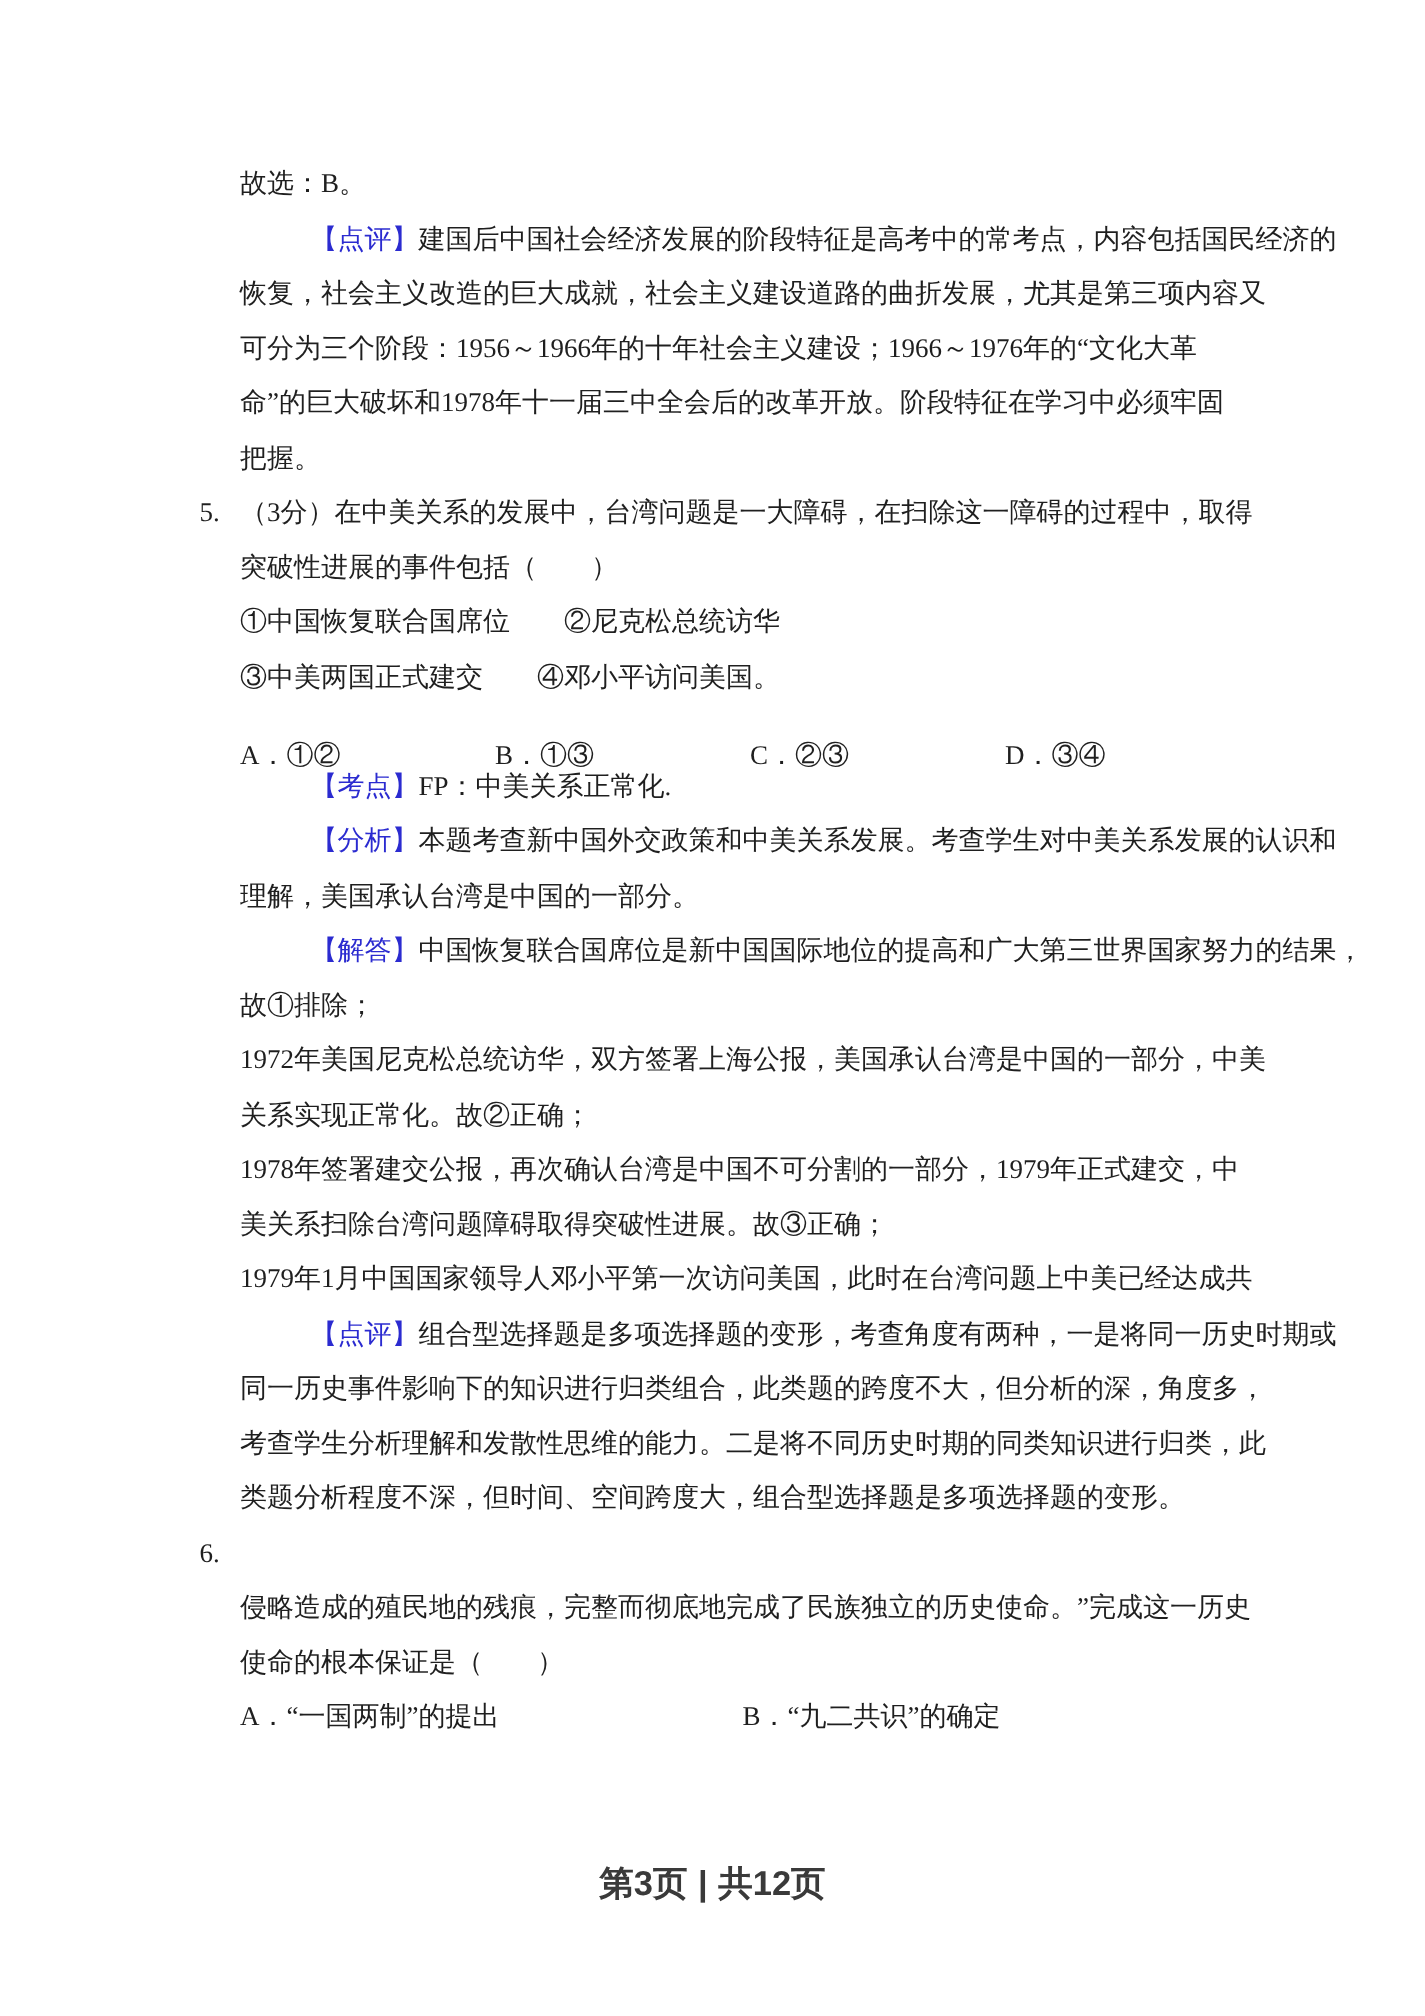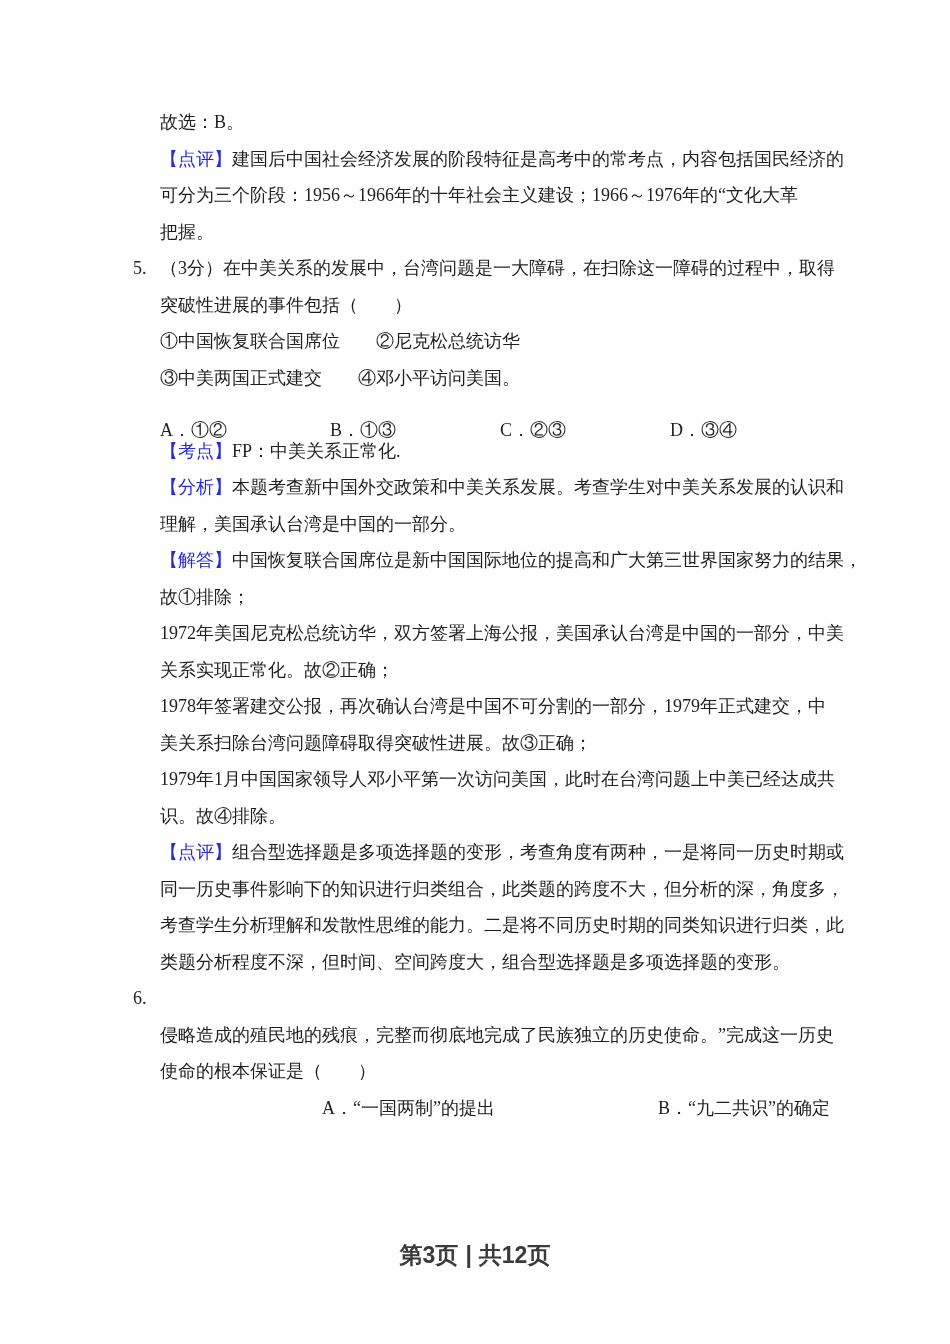--- a/index.html
+++ b/index.html
@@ -14,43 +14,45 @@
   }
   .content{position:absolute;top:104px;left:0;width:100%;}
   .ln{
     position:relative;
     height:36.5px;line-height:36.5px;
     padding-left:160px;
     box-sizing:border-box;
     white-space:nowrap;
   }
   .qnum{position:absolute;left:133px;top:0;}
-  .lbl{color:#2b2bd0;}
+  .lbl{color:#2b2bd0;margin-left:47px;}
   .opts{display:flex;}
   .opt4{width:170px;flex:0 0 auto;margin-top:16px;}
-  .opt2{width:335px;flex:0 0 auto;text-align:right;}
+  .opt2{width:335px;flex:0 0 auto;}
   .footer{
     position:absolute;top:1240px;left:0;width:100%;
     height:30px;line-height:30px;
     text-align:center;
     font-family:"Liberation Sans","DejaVu Sans",sans-serif;
     font-size:23px;font-weight:600;color:#3a3a3a;
   }
   .footer .sep{margin:0 7px;}
 </style>
 </head>
 <body>
 
 <div class="page">
   <div class="content">
 
     <div class="ln"><span class="t">故选：B。</span></div>
 
     <div class="ln"><span class="lbl">【点评】</span><span class="t">建国后中国社会经济发展的阶段特征是高考中的常考点，内容包括国民经济的</span></div>
+    <div class="ln"><span class="t">恢复，社会主义改造的巨大成就，社会主义建设道路的曲折发展，尤其是第三项内容又</span></div>
     <div class="ln"><span class="t">可分为三个阶段：1956～1966年的十年社会主义建设；1966～1976年的“文化大革</span></div>
+    <div class="ln"><span class="t">命”的巨大破坏和1978年十一届三中全会后的改革开放。阶段特征在学习中必须牢固</span></div>
     <div class="ln"><span class="t">把握。</span></div>
 
     <div class="ln"><span class="qnum">5.</span><span class="t">（3分）在中美关系的发展中，台湾问题是一大障碍，在扫除这一障碍的过程中，取得</span></div>
     <div class="ln"><span class="t">突破性进展的事件包括（　　）</span></div>
     <div class="ln"><span class="t">①中国恢复联合国席位　　②尼克松总统访华</span></div>
     <div class="ln"><span class="t">③中美两国正式建交　　④邓小平访问美国。</span></div>
 
     <div class="ln opts">
       <span class="opt4">A．①②</span>
       <span class="opt4">B．①③</span>
@@ -61,21 +63,20 @@
     <div class="ln"><span class="lbl">【考点】</span><span class="t">FP：中美关系正常化.</span></div>
     <div class="ln"><span class="lbl">【分析】</span><span class="t">本题考查新中国外交政策和中美关系发展。考查学生对中美关系发展的认识和</span></div>
     <div class="ln"><span class="t">理解，美国承认台湾是中国的一部分。</span></div>
     <div class="ln"><span class="lbl">【解答】</span><span class="t">中国恢复联合国席位是新中国国际地位的提高和广大第三世界国家努力的结果，</span></div>
     <div class="ln"><span class="t">故①排除；</span></div>
     <div class="ln"><span class="t">1972年美国尼克松总统访华，双方签署上海公报，美国承认台湾是中国的一部分，中美</span></div>
     <div class="ln"><span class="t">关系实现正常化。故②正确；</span></div>
     <div class="ln"><span class="t">1978年签署建交公报，再次确认台湾是中国不可分割的一部分，1979年正式建交，中</span></div>
     <div class="ln"><span class="t">美关系扫除台湾问题障碍取得突破性进展。故③正确；</span></div>
     <div class="ln"><span class="t">1979年1月中国国家领导人邓小平第一次访问美国，此时在台湾问题上中美已经达成共</span></div>
-    <div class="ln"><span class="t">识。故④排除。</span></div>
 
     <div class="ln"><span class="lbl">【点评】</span><span class="t">组合型选择题是多项选择题的变形，考查角度有两种，一是将同一历史时期或</span></div>
     <div class="ln"><span class="t">同一历史事件影响下的知识进行归类组合，此类题的跨度不大，但分析的深，角度多，</span></div>
     <div class="ln"><span class="t">考查学生分析理解和发散性思维的能力。二是将不同历史时期的同类知识进行归类，此</span></div>
     <div class="ln"><span class="t">类题分析程度不深，但时间、空间跨度大，组合型选择题是多项选择题的变形。</span></div>
 
     <div class="ln"><span class="qnum">6.</span></div>
     <div class="ln"><span class="t">侵略造成的殖民地的残痕，完整而彻底地完成了民族独立的历史使命。”完成这一历史</span></div>
     <div class="ln"><span class="t">使命的根本保证是（　　）</span></div>
 

